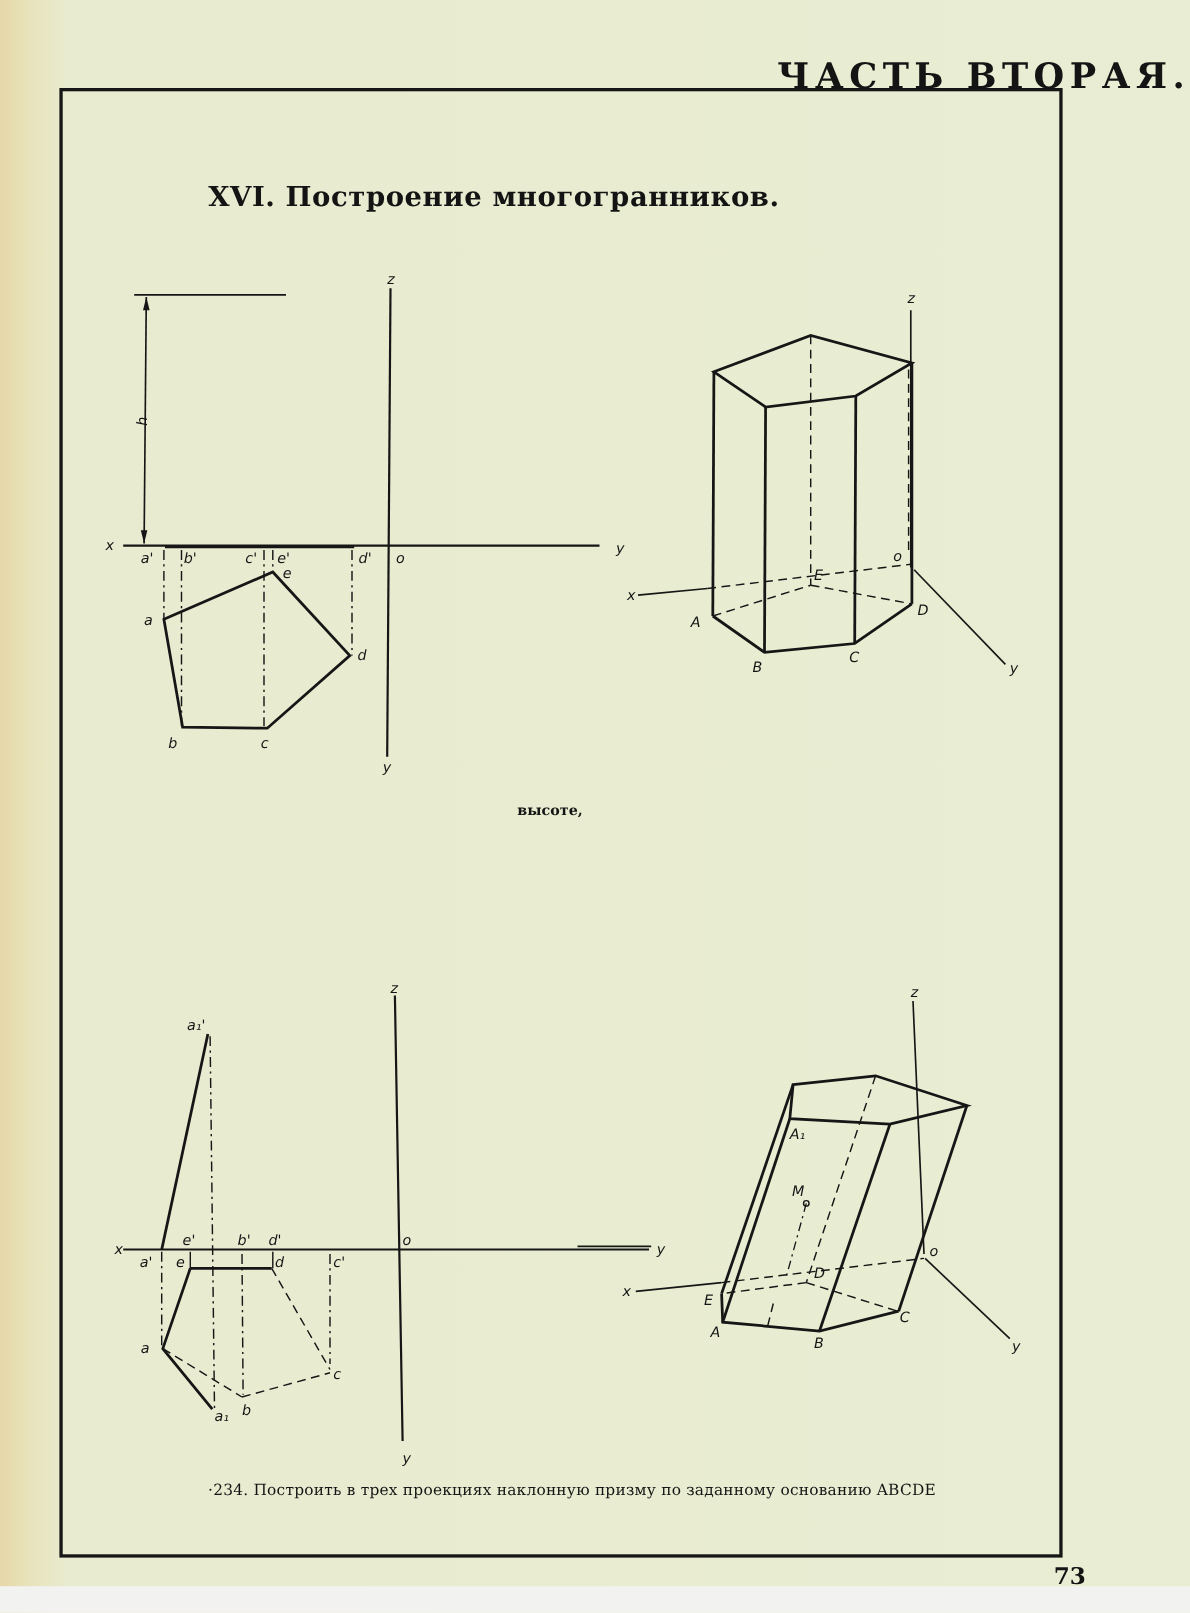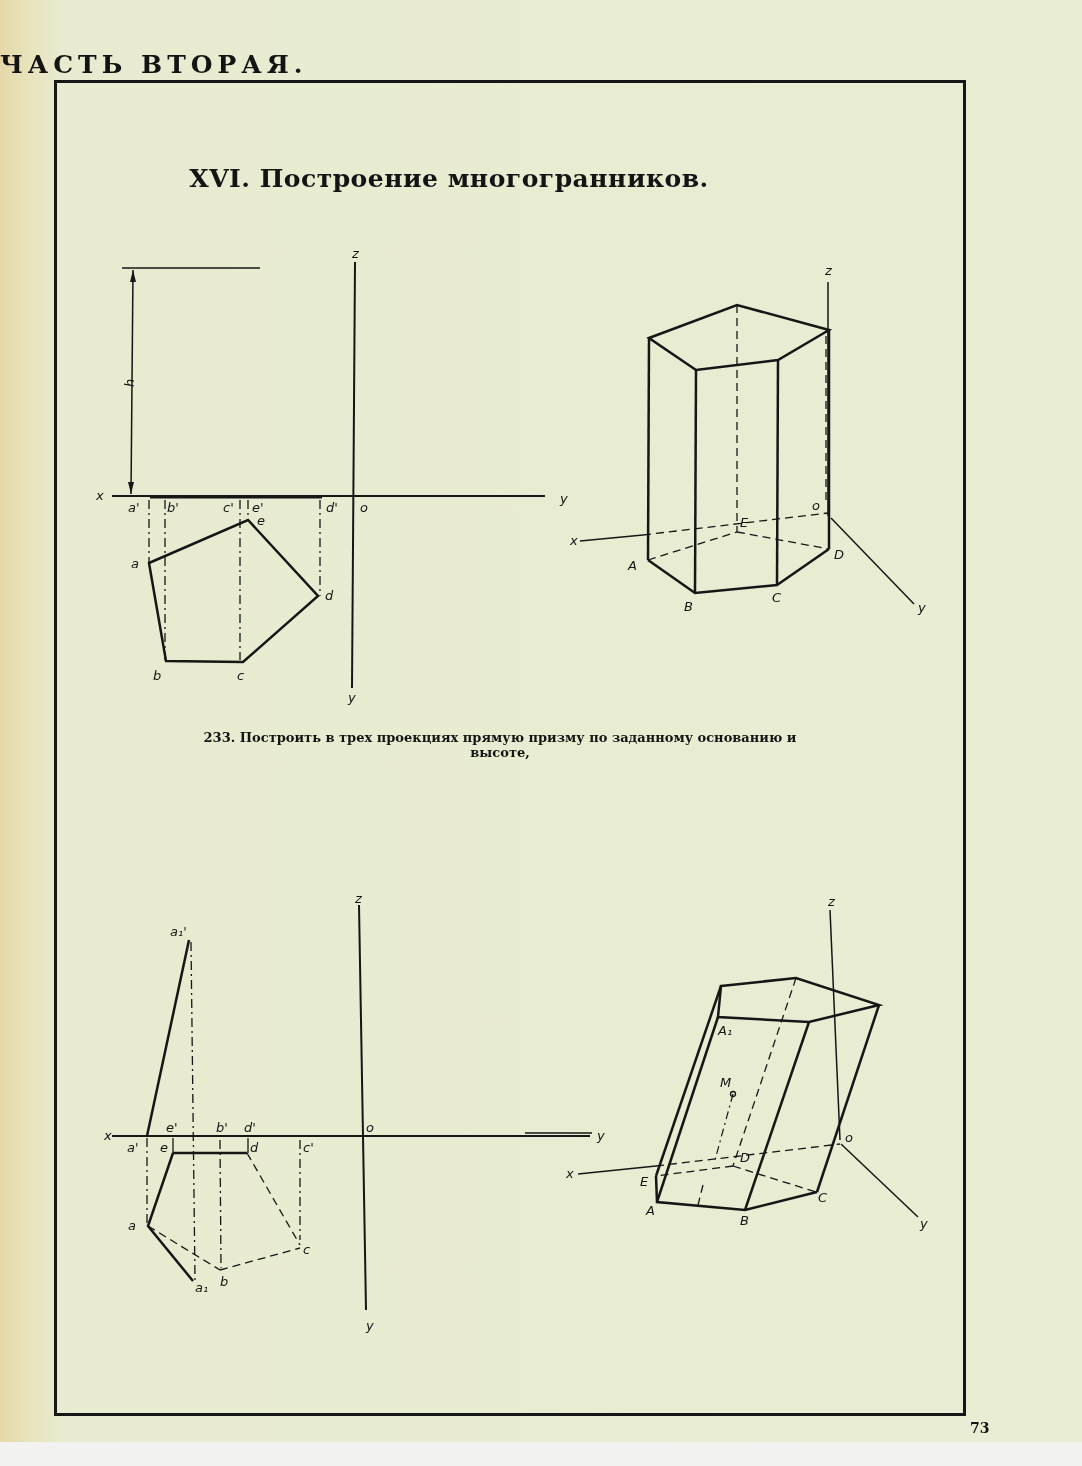--- a/index.html
+++ b/index.html
@@ -1,30 +1,30 @@
 <!DOCTYPE html>
 <html><head>
 <meta charset="utf-8">
 <style>
   html,body{margin:0;padding:0;}
   body{width:1082px;height:1466px;position:relative;overflow:hidden;
     background:linear-gradient(90deg,#e6d7a8 0px,#e8e4bd 30px,#e8ebcf 60px,#e9edd3 100%);
     font-family:"Liberation Serif",serif;color:#141414;}
   .page-bottom{position:absolute;left:0;right:0;top:1442px;height:24px;background:#f2f2f0;}
-  .header{position:absolute;left:0;width:1082px;top:50px;text-align:left;
-    font-family:"DejaVu Serif",serif;font-weight:bold;font-size:25px;letter-spacing:5px;}
+  .header{position:absolute;left:0;width:1082px;top:50px;text-align:right;
+    font-family:"DejaVu Serif",serif;font-weight:bold;font-size:32px;letter-spacing:5px;}
   .frame{position:absolute;left:54px;top:80px;width:912px;height:1336px;
     border:3px solid #161616;box-sizing:border-box;}
   .section-title{position:absolute;left:0;width:898px;top:164px;text-align:center;
     font-family:"DejaVu Serif",serif;font-weight:bold;font-size:25px;letter-spacing:0.5px;}
   svg.fig{position:absolute;left:0;top:0;}
   .caption{position:absolute;font-family:"DejaVu Serif",serif;font-size:13px;line-height:15px;text-align:center;font-weight:bold;}
   .caption1{left:120px;width:760px;top:730px;}
   .caption2{left:120px;width:800px;top:1348px;font-weight:normal;font-size:14px;letter-spacing:0.2px;}
-  .pagenum{position:absolute;left:958px;top:1420px;font-family:"DejaVu Serif",serif;font-weight:bold;font-size:14px;margin-left:12px;}
+  .pagenum{position:absolute;left:958px;top:1420px;font-family:"DejaVu Serif",serif;font-weight:bold;font-size:21px;}
   .lbl{font-family:"DejaVu Sans",sans-serif;font-style:italic;font-size:13px;fill:#151515;}
 </style>
 </head>
 <body>
 
 <div class="page-bottom"></div>
 
 <div class="header">ЧАСТЬ ВТОРАЯ.</div>
 
 <div class="frame"></div>
@@ -190,20 +190,20 @@
     <text class="lbl" x="740" y="1225">B</text>
     <text class="lbl" x="818" y="1202">C</text>
     <text class="lbl" x="740" y="1162">D</text>
     <text class="lbl" x="640" y="1186">E</text>
     <text class="lbl" x="718" y="1035">A₁</text>
     <text class="lbl" x="720" y="1087">M</text>
   </g>
 </svg>
 
 <div class="caption caption1">
-  <div>233. Построить в трех проекциях прямую призму по заданному основанию и</div>
   <div>высоте,</div>
 </div>
 
 <div class="caption caption2">
+  <div>·234. Построить в трех проекциях наклонную призму по заданному основанию ABCDE</div>
 </div>
 
 <div class="pagenum">73</div>
 
 </body></html>

